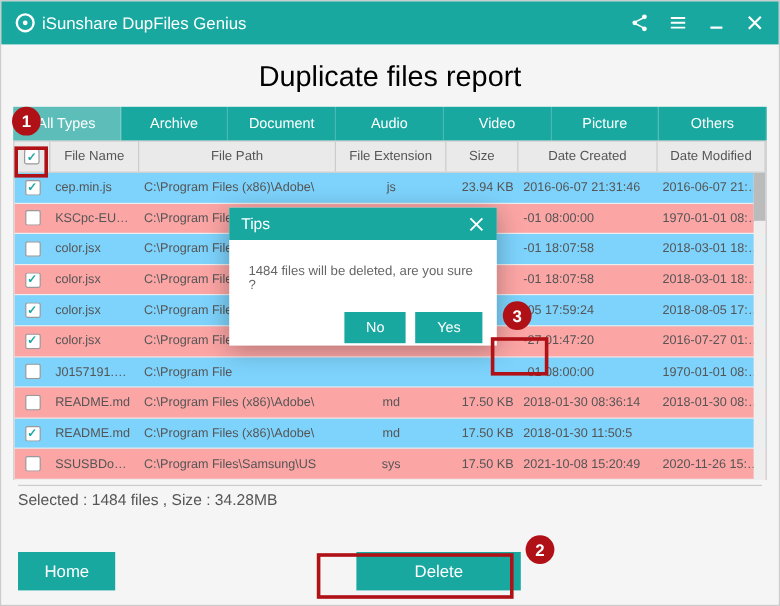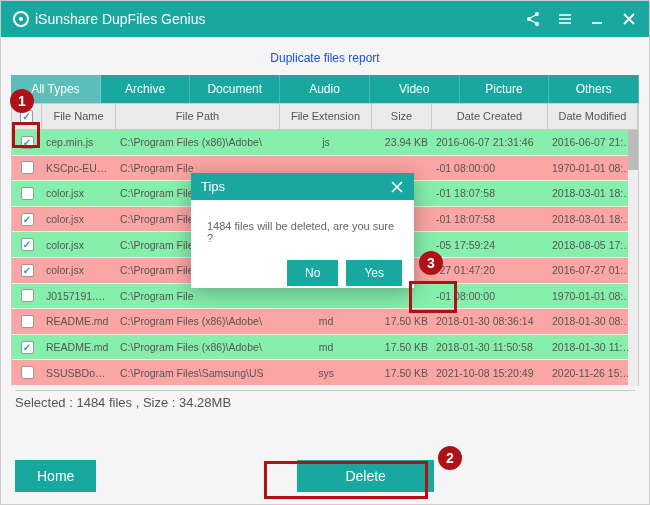--- a/index.html
+++ b/index.html
@@ -3,35 +3,35 @@
 <meta charset="utf-8">
 <style>
   * { box-sizing: border-box; margin: 0; padding: 0; font-family: Arial, sans-serif; }
   body { width: 650px; height: 505px; background: #f5f5f5; position: relative; border: 1px solid #ccc; }
   .titlebar { background: #18a8a0; height: 36px; display: flex; align-items: center; justify-content: space-between; padding: 0 12px; color: #fff; }
   .title-left { display: flex; align-items: center; gap: 6px; font-size: 14px; }
   .logo-dot { width: 16px; height: 16px; border: 2px solid #fff; border-radius: 50%; position: relative; }
   .logo-dot::after { content: ""; position: absolute; width: 4px; height: 4px; background: #fff; border-radius: 50%; top: 4px; left: 4px; }
   .title-right { display: flex; gap: 16px; }
   .title-icon { width: 16px; height: 16px; display: flex; align-items: center; justify-content: center; cursor: pointer; }
-  .report-title { text-align: center; font-size: 12px; color: #1d4ed8; padding: 14px 0 10px; }
+  .report-title { text-align: center; font-size: 24px; color: #000000; padding: 14px 0 10px; }
   .tabs { display: flex; margin: 0 10px; }
   .tab { flex: 1; text-align: center; padding: 7px 0; font-size: 12px; color: #fff; background: #18a8a0; border-right: 1px solid rgba(255,255,255,0.2); cursor: pointer; }
   .tab.active { background: #5dbeb9; }
   .headers { display: flex; margin: 0 10px; background: #eaeaea; border: 1px solid #ccc; font-size: 11px; color: #555; }
   .hcell { padding: 6px 4px; text-align: center; border-right: 1px solid #ccc; }
   .col-chk { width: 30px; display:flex; align-items:center; justify-content:center; }
   .col-name { width: 74px; }
   .col-path { width: 164px; }
   .col-ext { width: 92px; }
   .col-size { width: 60px; }
   .col-created { width: 116px; }
   .col-modified { flex: 1; }
   .rows { margin: 0 10px; max-height: 256px; overflow: hidden; border-left: 1px solid #ccc; border-right: 1px solid #ccc; position: relative; }
-  .row { display: flex; font-size: 10.5px; color: #555; background: #86efac; border-bottom: 1px solid #eee; height: 25.6px; align-items: center; }
+  .row { display: flex; font-size: 10.5px; color: #555; background: #7dd3fc; border-bottom: 1px solid #eee; height: 25.6px; align-items: center; }
   .row.alt { background: #fca5a5; }
   .rcell { padding: 0 4px; overflow: hidden; white-space: nowrap; text-overflow: ellipsis; }
   .chkbox { width: 13px; height: 13px; border: 1px solid #999; border-radius: 2px; background: #fff; display: inline-flex; align-items: center; justify-content: center; }
   .chkbox.checked::after { content: "✓"; color: #18a8a0; font-size: 10px; font-weight: bold; }
   .scrollbar { position: absolute; right: 0; top: 0; bottom: 0; width: 10px; background: #eee; }
   .scrollthumb { position: absolute; right: 0; top: 0; width: 10px; height: 40px; background: #bbb; }
   .footer-sel { margin: 4px 14px 0; font-size: 13px; color: #555; border-top: 1px solid #ccc; padding-top: 4px; }
   .bottom-btns { position: absolute; bottom: 12px; left: 0; right: 0; display: flex; padding: 0 14px; }
   .btn { background: #18a8a0; color: #fff; font-size: 14px; padding: 8px 22px; border: none; cursor: pointer; }
   .btn-home { }
@@ -194,21 +194,20 @@
       <div class="rcell col-modified">2018-01-30 08:36:1</div>
     </div>
     <div class="row">
       <div class="rcell col-chk">
         <span class="chkbox checked"></span>
       </div>
       <div class="rcell col-name">README.md</div>
       <div class="rcell col-path">C:\Program Files (x86)\Adobe\</div>
       <div class="rcell col-ext" style="text-align:center">md</div>
       <div class="rcell col-size" style="text-align:right">17.50 KB</div>
-      <div class="rcell col-created">2018-01-30 11:50:58</div>
       <div class="rcell col-modified">2018-01-30 11:50:5</div>
     </div>
     <div class="row alt">
       <div class="rcell col-chk">
         <span class="chkbox"></span>
       </div>
       <div class="rcell col-name">SSUSBDownlo</div>
       <div class="rcell col-path">C:\Program Files\Samsung\US</div>
       <div class="rcell col-ext" style="text-align:center">sys</div>
       <div class="rcell col-size" style="text-align:right">17.50 KB</div>

